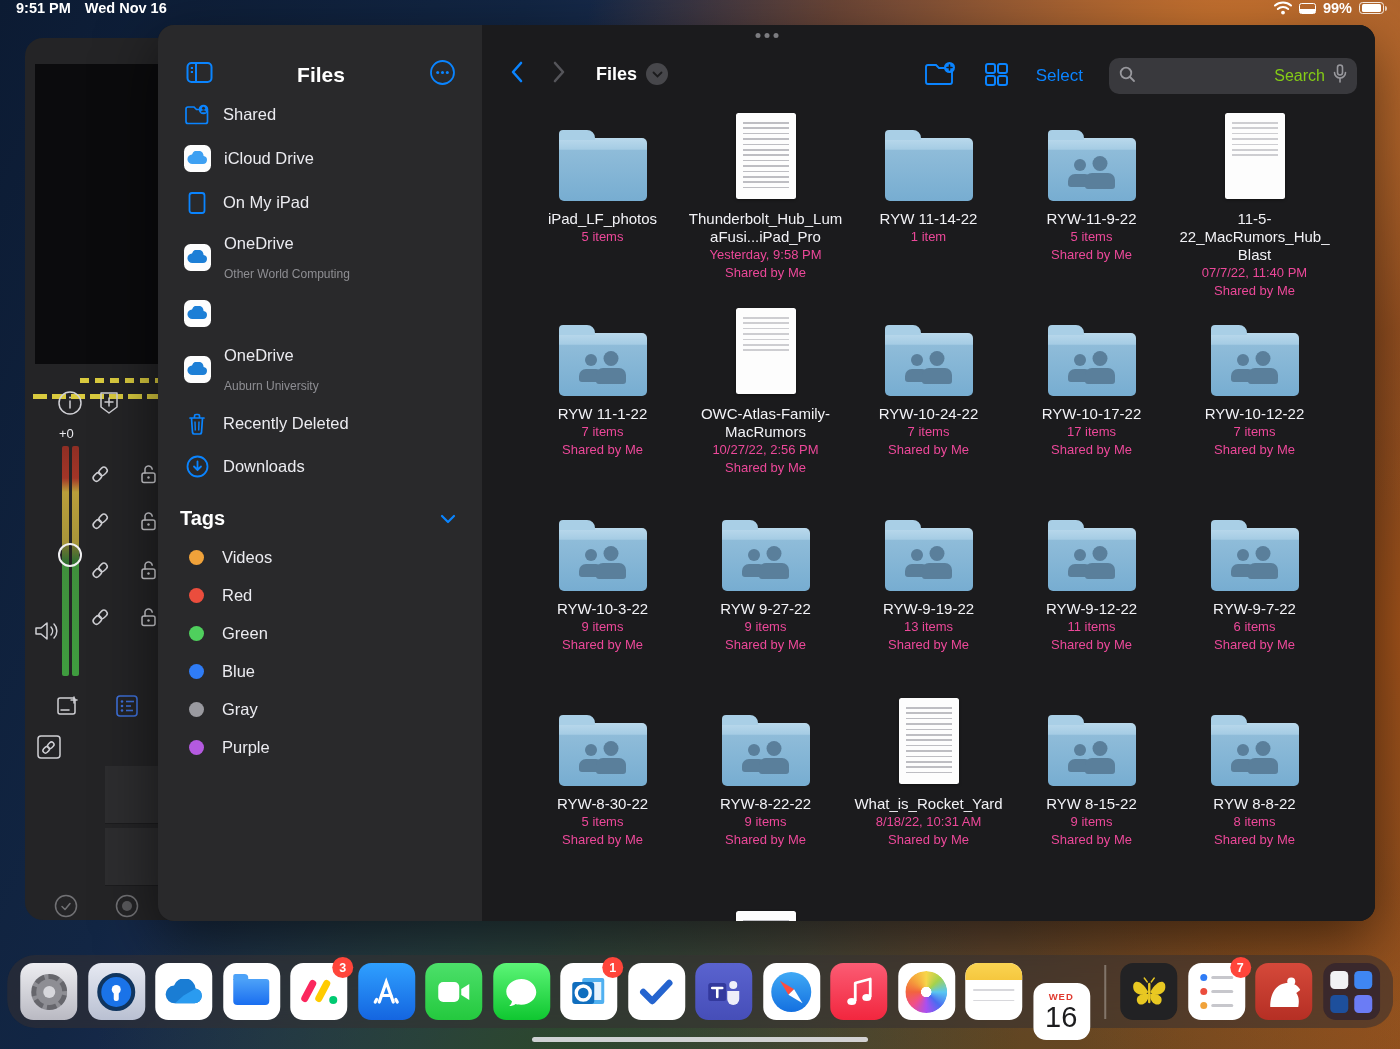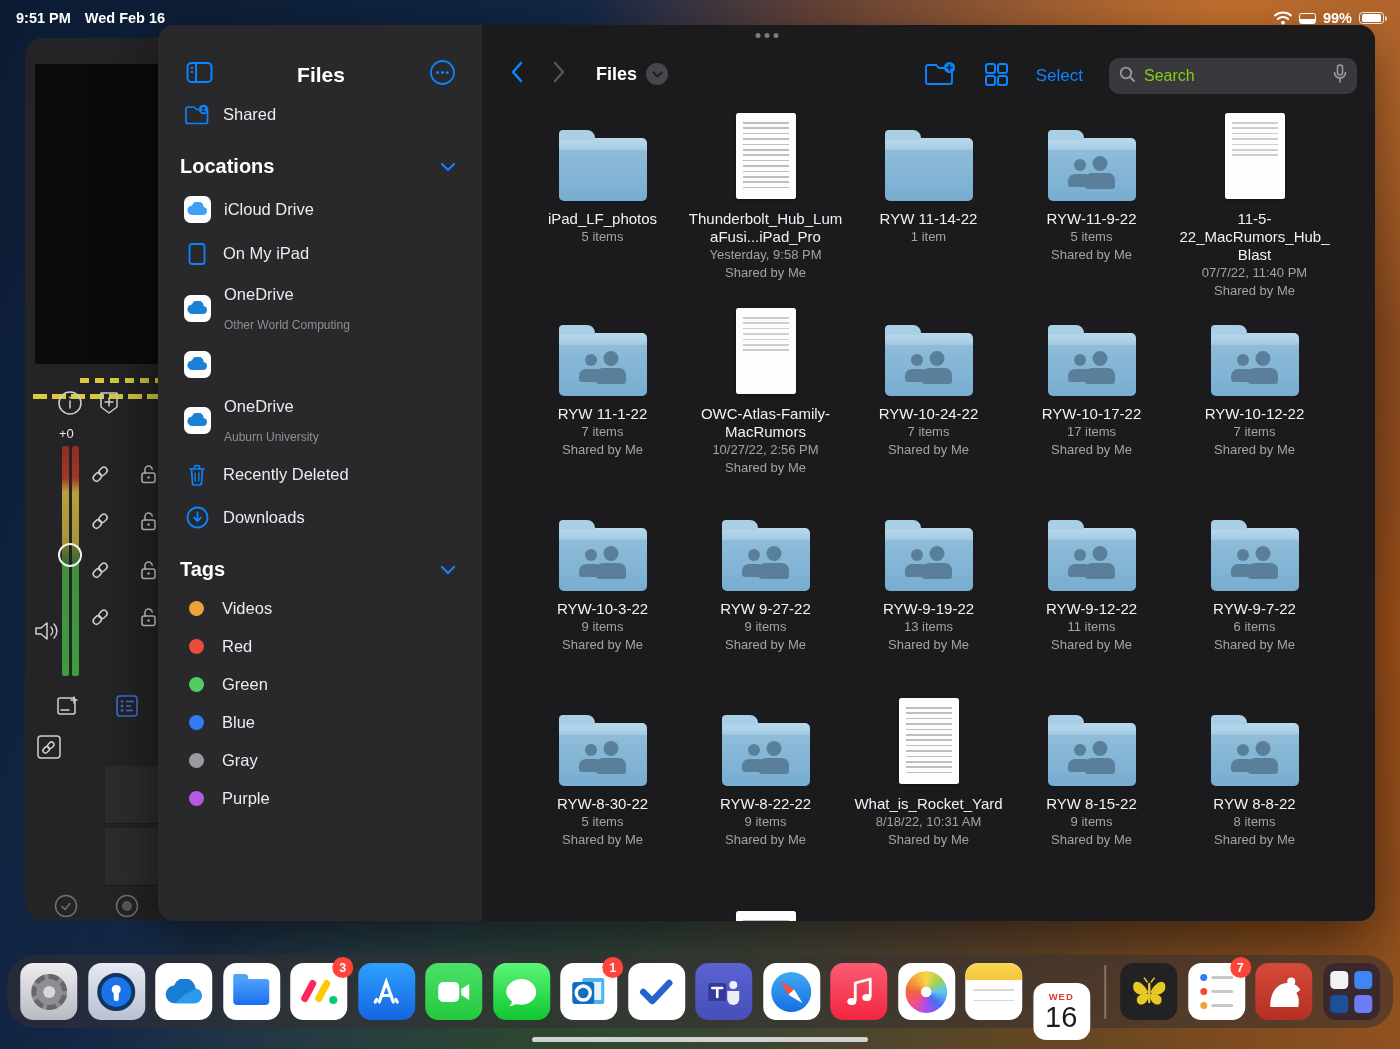--- a/index.html
+++ b/index.html
@@ -9,21 +9,21 @@
   .wallpaper { position:absolute; inset:0;
     background:
       radial-gradient(900px 650px at 88% 6%, rgba(222,125,44,.95), rgba(165,85,28,.55) 45%, rgba(120,60,20,0) 72%),
       radial-gradient(700px 900px at 100% 60%, rgba(170,85,25,.85), rgba(120,60,20,0) 65%),
       radial-gradient(750px 520px at 40% 102%, rgba(42,74,38,.9), rgba(30,50,30,0) 62%),
       radial-gradient(820px 560px at 72% 100%, rgba(95,70,25,.7), rgba(60,45,20,0) 60%),
       linear-gradient(115deg, #0c1b33 0%, #122644 28%, #27355c 48%, #4a3f52 66%, #7c4a26 88%, #8f5121 100%);
   }
 
   
-  .statusbar { position:absolute; top:0; left:0; right:0; height:26px; display:flex; justify-content:space-between; align-items:flex-end; padding:0 16px; z-index:40; color:#fff; font-size:14.5px; font-weight:bold; }
+  .statusbar { position:absolute; top:0; left:0; right:0; height:26px; display:flex; justify-content:space-between; align-items:flex-start; padding:0 16px; z-index:40; color:#fff; font-size:14.5px; font-weight:bold; }
   .sb-left { display:flex; gap:14px; }
   .sb-right { display:flex; align-items:center; gap:7px; }
   .wifi { width:18px; height:14px; position:relative; }
   .battery-body { width:25px; height:12.5px; border:1.5px solid rgba(255,255,255,.85); border-radius:3.5px; position:relative; }
   .battery-body::before { content:""; position:absolute; inset:1.5px; right:2px; background:#fff; border-radius:1.5px; }
   .battery-body::after { content:""; position:absolute; right:-4px; top:3.5px; width:2px; height:5px; background:rgba(255,255,255,.7); border-radius:0 2px 2px 0; }
   .kbd-icon { width:17px; height:11px; border:1.5px solid #fff; border-radius:2.5px; background:linear-gradient(0deg, #fff 45%, transparent 45%); }
 
   
   .luma { position:absolute; left:25px; top:38px; width:457px; height:882px; background:#242426; border-radius:18px; z-index:5; }
@@ -58,21 +58,21 @@
   .loc-tile { width:27px; height:27px; background:#fdfdfd; border-radius:6.5px; display:flex; align-items:center; justify-content:center; flex:none; }
   .sub { color:#8e8e93; font-size:12px; margin-top:14px; }
   .tagdot { width:15px; height:15px; border-radius:50%; flex:none; margin:0 5px; }
 
   
   .mainpane { position:absolute; left:324px; top:0; right:0; bottom:0; background:#1b1b1d; }
   .toolbar { position:absolute; top:0; left:0; right:0; height:82px; }
   .nav { position:absolute; top:36px; display:flex; align-items:center; }
   .crumb { color:#fff; font-size:18px; font-weight:bold; margin-left:22px; }
   .title-menu { width:22px; height:22px; border-radius:50%; background:#47474b; margin-left:9px; display:flex; align-items:center; justify-content:center; }
-  .tb-right { position:absolute; top:33px; right:18px; display:flex; align-items:center; gap:26px; }
+  .tb-right { position:absolute; top:33px; right:18px; display:flex; align-items:center; gap:26px;text-align:right; }
   .select-btn { color:#0a84ff; font-size:17px; }
   .searchbox { width:248px; height:36px; background:#39393d; border-radius:10px; display:flex; align-items:center; gap:8px; padding:0 10px; }
   .searchbox .ph { color:#84cc16; font-size:16px; flex:1; }
 
   
   .grid { position:absolute; top:82px; left:0; right:0; bottom:0; overflow:hidden;
     display:grid; grid-template-columns:repeat(5,163px); grid-auto-rows:195px; padding-left:39px; }
   .tile { display:flex; flex-direction:column; align-items:center; }
   .ticon { height:96px; display:flex; align-items:flex-end; justify-content:center; }
   .folder { width:88px; height:63px; border-radius:0 5px 5px 5px; position:relative; margin-bottom:2px;
@@ -82,21 +82,21 @@
   .p { position:relative; width:24px; height:28px; }
   .p::before { content:""; position:absolute; top:0; left:50%; transform:translateX(-50%); width:12px; height:12px; border-radius:50%; background:#5a7f9b; }
   .p::after { content:""; position:absolute; bottom:0; left:0; right:0; height:13px; border-radius:7px 7px 3px 3px; background:#5a7f9b; }
   .p.big { width:30px; height:33px; margin-left:-7px; }
   .p.big::before { width:15px; height:15px; }
   .p.big::after { height:16px; }
   .doc { width:60px; height:86px; background:#fdfdfd; border-radius:2.5px; margin-bottom:4px; padding:9px 7px; box-shadow:0 1px 3px rgba(0,0,0,.4); }
   .doclines { width:100%; height:100%; background:repeating-linear-gradient(180deg,#aeaeb4 0 1.6px, transparent 1.6px 5.4px); opacity:.8; }
   .doclines.sparse { height:55%; opacity:.6; }
   .tname { color:#f2f2f6; font-size:15px; line-height:18px; text-align:center; max-width:158px; overflow-wrap:anywhere; margin-top:7px; }
-  .tmeta { color:#a3a3a3; font-size:13px; line-height:17.5px; text-align:center; max-width:158px; }
+  .tmeta { color:#ec4899; font-size:13px; line-height:17.5px; text-align:center; max-width:158px; }
 
   
   .dock { position:absolute; bottom:21px; left:50%; transform:translateX(-50%); z-index:30; height:73px; display:flex; align-items:center; gap:10.5px; padding:0 13px; background:rgba(52,48,50,.55); border-radius:28px; backdrop-filter:blur(18px); }
   .app { width:57px; height:57px; border-radius:13px; position:relative; display:flex; align-items:center; justify-content:center; flex:none; }
   .badge { position:absolute; top:-6px; right:-6px; min-width:21px; height:21px; padding:0 5px; border-radius:11px; background:#ff453a; color:#fff; font-size:12.5px; font-weight:bold; display:flex; align-items:center; justify-content:center; }
   .dock-div { width:1.5px; height:54px; background:rgba(255,255,255,.3); margin:0 4px; flex:none; }
   .gear { width:36px; height:36px; border:5.5px dashed #66666c; border-radius:50%; background:#8e8e94; position:relative; }
   .gear::after { content:""; position:absolute; inset:7px; border-radius:50%; background:#d7d7dc; }
   .op-ring { width:38px; height:38px; border-radius:50%; background:#1a73e8; border:4px solid #10355f; position:relative; }
   .op-ring::before { content:""; position:absolute; left:50%; top:8px; transform:translateX(-50%); width:9px; height:9px; border-radius:50%; background:#fff; }
@@ -119,21 +119,21 @@
   .home-indicator { position:absolute; bottom:7px; left:50%; transform:translateX(-50%); width:336px; height:5.5px; border-radius:3px; background:rgba(235,235,240,.85); z-index:40; }
 </style>
 </head>
 <body>
 
 <div class="wallpaper"></div>
 
 <div class="statusbar">
   <div class="sb-left">
     <span>9:51 PM</span>
-    <span>Wed Feb 16</span>
+    <span>Wed Nov 16</span>
   </div>
   <div class="sb-right">
     <span class="wifi">
       <svg width="18" height="14" viewBox="0 0 18 14">
           <path d="M1 4.5 C5.5 .5 12.5 .5 17 4.5" stroke="#fff" stroke-width="2" fill="none" stroke-linecap="round"></path>
           <path d="M3.8 8 C6.8 5.4 11.2 5.4 14.2 8" stroke="#fff" stroke-width="2" fill="none" stroke-linecap="round"></path>
           <circle cx="9" cy="11.6" r="1.9" fill="#fff"></circle>
         </svg>
     </span>
     <span class="kbd-icon"></span>
@@ -334,26 +334,20 @@
           <svg width="26" height="22" viewBox="0 0 26 22">
             <path d="M2 5 a2 2 0 0 1 2-2 h6 l2.5 2.5 h9 a2 2 0 0 1 2 2 v10 a2 2 0 0 1-2 2 h-17.5 a2 2 0 0 1-2-2 z" stroke="#0a84ff" stroke-width="1.7" fill="none"></path>
             <circle cx="19.5" cy="5.5" r="4.8" fill="#0a84ff"></circle>
             <circle cx="19.5" cy="4.2" r="1.5" fill="#29292b"></circle>
             <path d="M16.8 8.2 a2.8 2.8 0 0 1 5.4 0" fill="#29292b"></path>
           </svg>
         </span>
       <span>Shared</span>
     </div>
 
-    <div class="sb-section">
-      <span class="hdr">Locations</span>
-      <span><svg width="16" height="10" viewBox="0 0 16 10">
-            <path d="M2 2 l6 6 l6-6" stroke="#0a84ff" stroke-width="2.2" fill="none" stroke-linecap="round" stroke-linejoin="round"></path>
-          </svg></span>
-    </div>
 
     <div class="sb-row">
       <span class="loc-tile">
           <svg width="21" height="14" viewBox="0 0 21 14">
             <path d="M5.5 13 h10.5 a4 4 0 0 0 .6-7.95 A6 6 0 0 0 5 3.4 A4.6 4.6 0 0 0 5.5 13 z" fill="#3ea0f2"></path>
           </svg>
         </span>
       <span>iCloud Drive</span>
     </div>
     <div class="sb-row">

